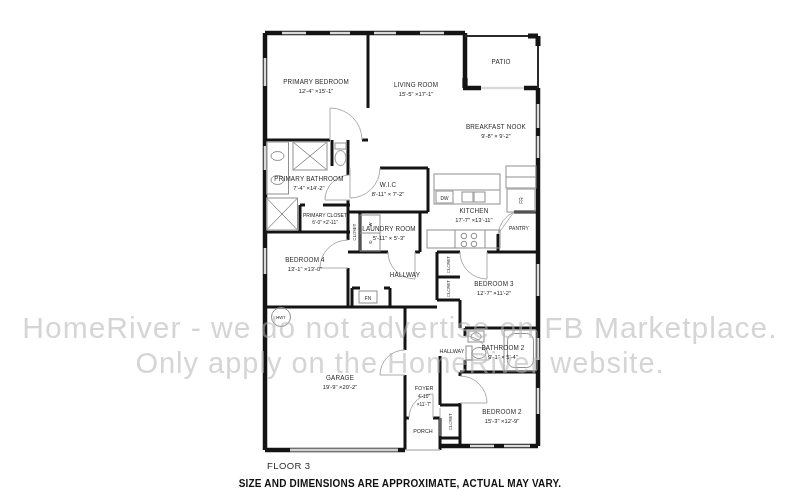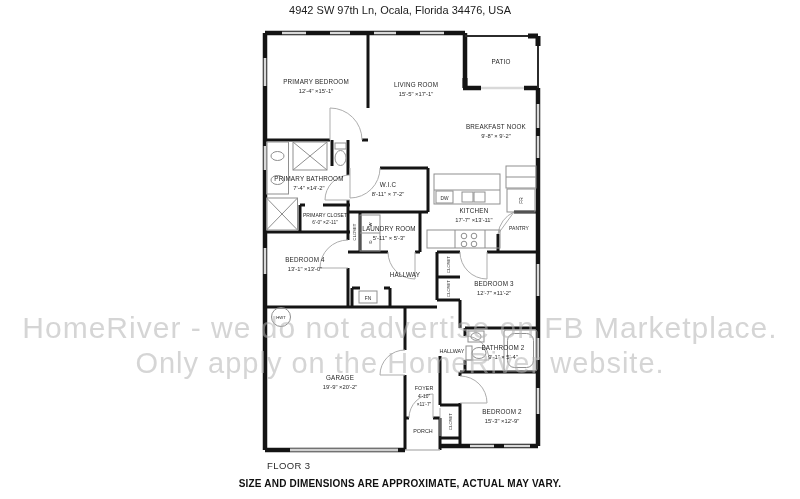--- a/index.html
+++ b/index.html
@@ -21,21 +21,20 @@
   .sd{font-family:"Liberation Sans",sans-serif;font-size:4.8px;fill:#2a2a2a;}
   .md{font-family:"Liberation Sans",sans-serif;font-size:5.4px;fill:#2a2a2a;}
   .tny{font-family:"Liberation Sans",sans-serif;font-size:4.2px;fill:#1f1f1f;}
   .ctr{text-anchor:middle;}
 </style>
 </head>
 <body>
 
 <div class="page">
 
-  <div class="address">4942 SW 97th Ln, Ocala, Florida 34476, USA</div>
 
   <svg width="800" height="499" viewBox="0 0 800 499">
 
     <g>
       <path d="M265,33 H465 M265,33 V450 M265,450 H405 M440,446 H538 M538,88 V446 M463,88 H481 M524,88 H538 M465,33 V88" stroke="#141414" stroke-width="4.5" fill="none"></path>
       <path d="M465,36 H538 M538,36 V88" stroke="#2b2b2b" stroke-width="2" fill="none"></path>
       <path d="M528,36 H538 M538,36 V46 M465,78 V88" stroke="#141414" stroke-width="5" fill="none"></path>
       <path d="M368,33 V108 M265,140 H330 M362,140 H368 M348,140 V175 M348,200 V232 M332,140 V166 M380,168 H428 M428,168 V212 M300,205 H305 M323,205 H350 M300,205 V232 M265,232 H350 M348,212 H428 M360,212 V252 M420,212 V252 M348,252 H388 M415,252 H420 M348,232 V240 M348,268 V307 M265,307 H403 M352,288 H360 M384,288 H390 M352,288 V307 M390,288 V307 M403,307 H437 M405,307 V350 M405,375 V450 M437,252 H460 M487,252 H538 M437,252 V300 M437,277 H460 M437,300 H460 M460,300 V328 M465,328 H538 M465,328 V336 M465,360 V372 M460,372 H538 M460,372 V376 M460,403 V446 M440,356 V405 M440,405 H460 M440,438 H460 M405,418 H409 M433,418 H440 M440,418 V450 M498,252 V234 M514,212 H538" stroke="#141414" stroke-width="3" fill="none"></path>
     </g>
 

